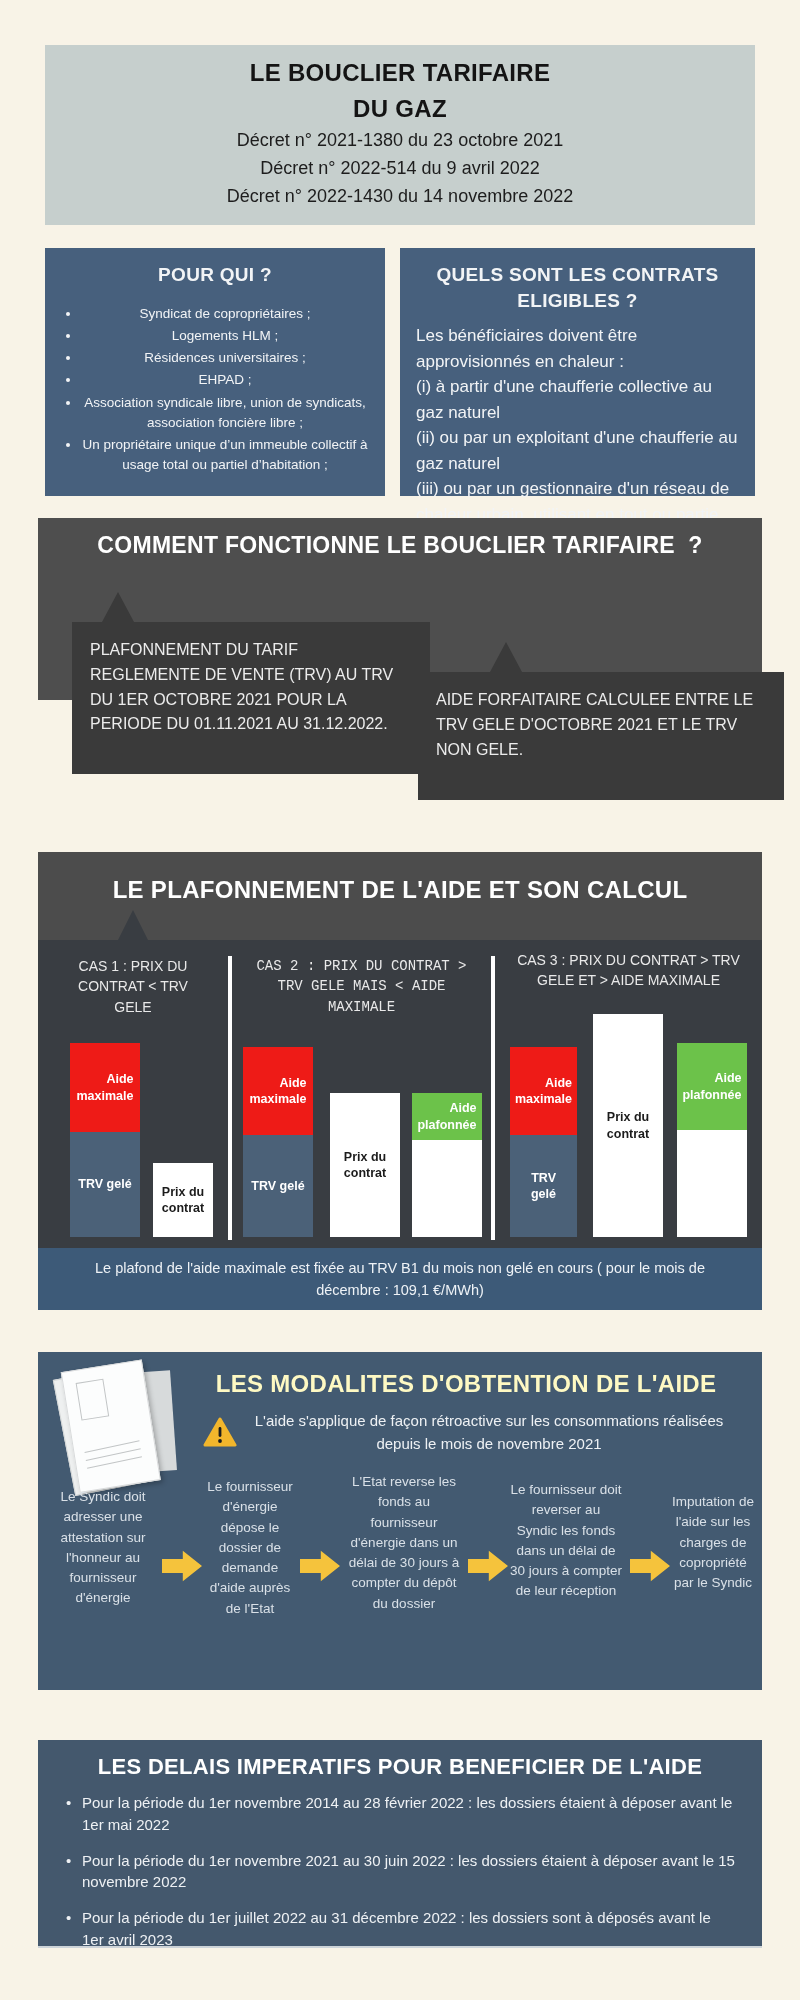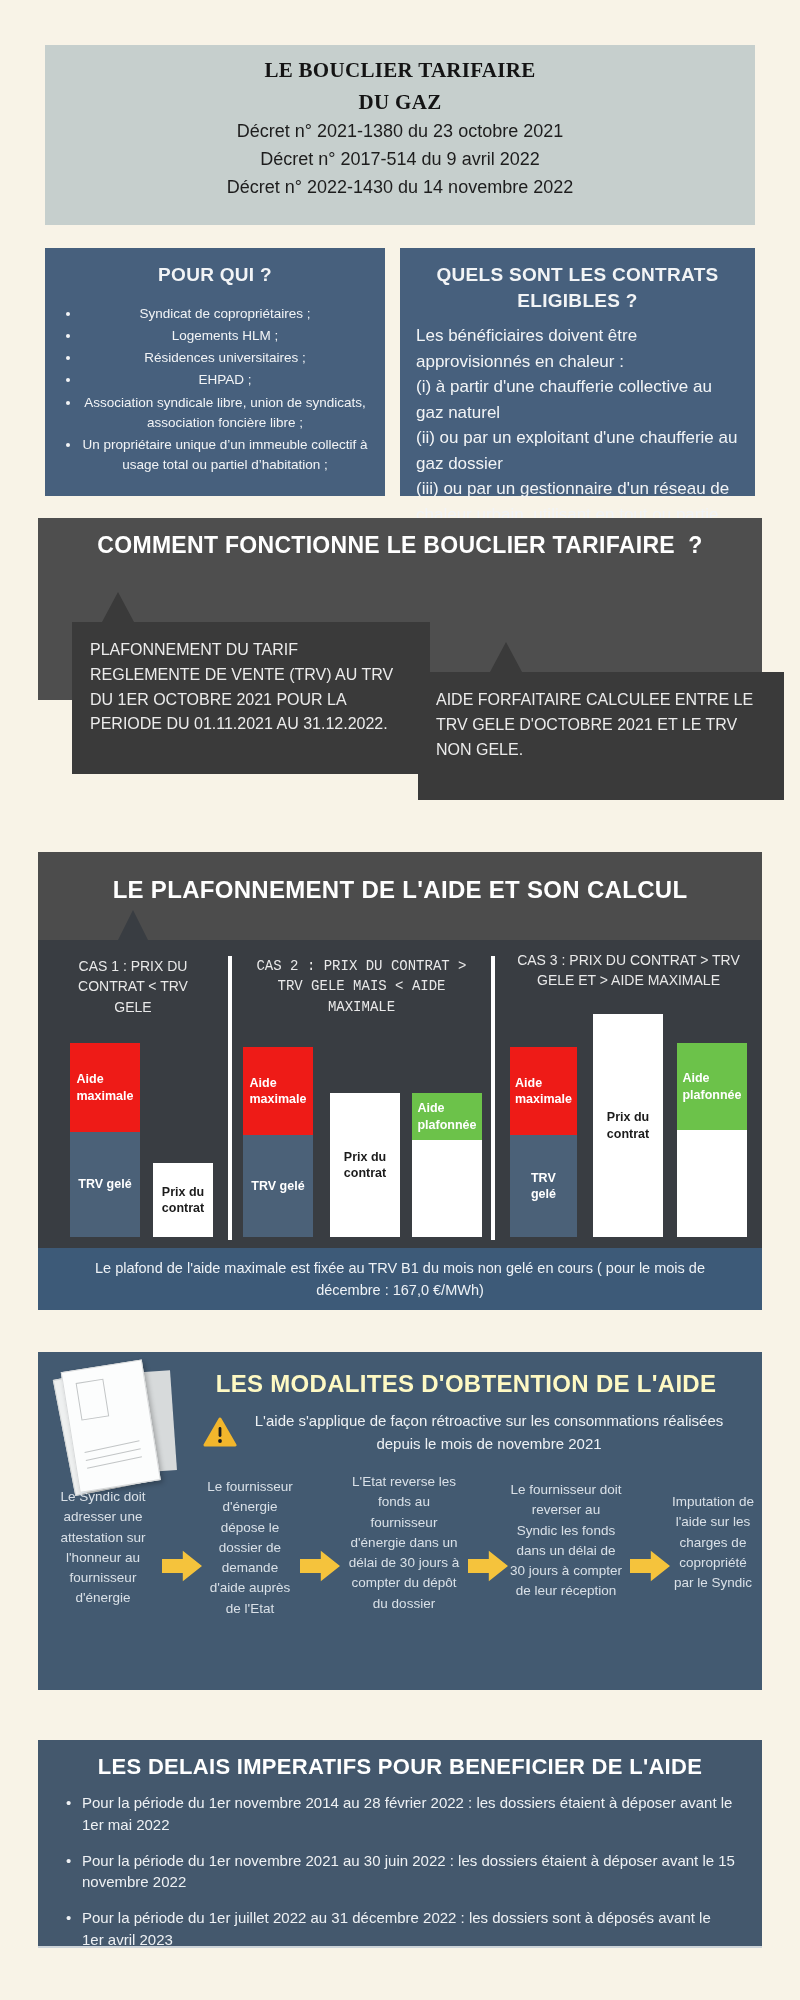--- a/index.html
+++ b/index.html
@@ -6,21 +6,21 @@
   body{
     width:800px;height:2000px;position:relative;overflow:hidden;
     background:#f8f3e7;
     font-family:"Liberation Sans", sans-serif;
     -webkit-font-smoothing:antialiased;
   }
   .abs{position:absolute;}
 
   
   .header-box{left:45px;top:45px;width:710px;height:180px;background:#c6cfcd;text-align:center;}
-  .header-title{font-size:21px;font-weight:800;color:#141414;line-height:1.5;padding-top:10px;letter-spacing:.3px;font-family:Liberation Serif, serif;}
+  .header-title{font-size:24px;font-weight:800;color:#141414;line-height:1.5;padding-top:10px;letter-spacing:.3px;}
   .header-decree{font-size:18px;color:#1d1d1d;line-height:1.55;}
 
   
   .panel{background:#47607d;color:#f2f4f6;}
   .panel-left{left:45px;top:248px;width:340px;height:248px;}
   .panel-right{left:400px;top:248px;width:355px;height:248px;}
   .panel-title{font-size:19px;font-weight:800;text-align:center;padding:14px 28px 6px;line-height:1.35;letter-spacing:.3px;}
   .panel-list{margin:10px 0 0;padding:0 16px 0 36px;font-size:13.5px;line-height:1.5;}
   .panel-list li{margin-bottom:2px;text-align:center;}
   .panel-body{padding:4px 16px 0;font-size:17px;line-height:1.5;}
@@ -37,21 +37,21 @@
   .tri-right{left:490px;top:642px;}
 
   
   .plaf-band{left:38px;top:852px;width:724px;height:88px;background:#4c4c4c;}
   .plaf-title{font-size:24px;font-weight:800;color:#fff;text-align:center;padding-top:24px;letter-spacing:.3px;}
   .plaf-tri{left:118px;top:910px;border-left:15px solid transparent;border-right:15px solid transparent;border-bottom:30px solid #393d42;width:0;height:0;}
   .plaf-panel{left:38px;top:940px;width:724px;height:308px;background:#393d42;}
   .case-label{position:absolute;top:16px;color:#e9e9e9;font-size:14px;line-height:1.45;text-align:center;}
   .divider{position:absolute;width:4px;top:16px;height:284px;background:#ffffff;}
   .bar-seg{position:absolute;display:flex;align-items:center;justify-content:center;
-    text-align:left;font-weight:700;font-size:12.5px;line-height:1.3;white-space:pre-line;}
+    text-align:right;font-weight:700;font-size:12.5px;line-height:1.3;white-space:pre-line;}
   .plaf-footnote{left:38px;top:1248px;width:724px;height:62px;background:#3d5a78;color:#eef2f6;
     font-size:14.5px;line-height:1.5;text-align:center;}
   .plaf-footnote div{padding:10px 40px 0;}
 
   
   .modal-box{left:38px;top:1352px;width:724px;height:338px;background:#435a71;color:#e9edf1;}
   .modal-title{position:absolute;left:150px;right:18px;top:18px;text-align:center;font-size:24px;font-weight:800;color:#fef9c3;letter-spacing:.3px;}
   .warning-row{position:absolute;left:150px;right:18px;top:58px;display:flex;align-items:center;justify-content:center;gap:12px;}
   .warning-text{font-size:15px;line-height:1.5;text-align:center;max-width:480px;color:#eef1f4;}
   .step{position:absolute;font-size:13.5px;line-height:1.5;text-align:center;color:#d9e0e7;}
@@ -74,42 +74,42 @@
 </style>
 </head>
 <body>
 
 <div class="abs header-box">
   <div class="header-title">
     <div>LE BOUCLIER TARIFAIRE</div>
     <div>DU GAZ</div>
   </div>
   <div class="header-decree">Décret n° 2021-1380 du 23 octobre 2021</div>
-  <div class="header-decree">Décret n° 2017-514 du 9 avril 2022</div>
+  <div class="header-decree">Décret n° 2022-514 du 9 avril 2022</div>
   <div class="header-decree">Décret n° 2022-1430 du 14 novembre 2022</div>
 </div>
 
 <div class="abs panel panel-left">
   <div class="panel-title">POUR QUI ?</div>
   <ul class="panel-list">
     <li>Syndicat de copropriétaires ;</li>
     <li>Logements HLM ;</li>
     <li>Résidences universitaires ;</li>
     <li>EHPAD ;</li>
     <li>Association syndicale libre, union de syndicats, association foncière libre ;</li>
     <li>Un propriétaire unique d’un immeuble collectif à usage total ou partiel d’habitation ;</li>
   </ul>
 </div>
 
 <div class="abs panel panel-right">
   <div class="panel-title">QUELS SONT LES CONTRATS ELIGIBLES ?</div>
   <div class="panel-body">
     <div>Les bénéficiaires doivent être approvisionnés en chaleur :</div>
     <div>(i) à partir d'une chaufferie collective au gaz naturel</div>
-    <div>(ii) ou par un exploitant d'une chaufferie au gaz dossier</div>
+    <div>(ii) ou par un exploitant d'une chaufferie au gaz naturel</div>
     <div>(iii) ou par un gestionnaire d'un réseau de chaleur urbain, utilisant en tout ou partie du gaz naturel</div>
   </div>
 </div>
 
 <div class="abs comment-box">
   <div class="comment-title">COMMENT FONCTIONNE LE BOUCLIER TARIFAIRE  ?</div>
 </div>
 <div class="abs tri-up tri-bubble tri-left"></div>
 <div class="abs bubble bubble-left">PLAFONNEMENT DU TARIF REGLEMENTE DE VENTE (TRV) AU TRV DU 1ER OCTOBRE 2021 POUR LA PERIODE DU 01.11.2021 AU 31.12.2022.</div>
 <div class="abs tri-up tri-bubble tri-right"></div>
@@ -142,21 +142,21 @@
 maximale</div>
     <div class="bar-seg" style="left: 472px; width: 67px; top: 195px; height: 102px; background: rgb(75, 97, 120); color: rgb(255, 255, 255);">TRV
 gelé</div>
     <div class="bar-seg" style="left: 555px; width: 70px; top: 74px; height: 223px; background: rgb(255, 255, 255); color: rgb(28, 28, 28);">Prix du
 contrat</div>
     <div class="bar-seg" style="left: 639px; width: 70px; top: 103px; height: 87px; background: rgb(108, 194, 74); color: rgb(255, 255, 255);">Aide
 plafonnée</div>
     <div class="bar-seg" style="left: 639px; width: 70px; top: 190px; height: 107px; background: rgb(255, 255, 255); color: rgb(28, 28, 28);"></div>
   </div>
 <div class="abs plaf-footnote">
-  <div>Le plafond de l'aide maximale est fixée au TRV B1 du mois non gelé en cours ( pour le mois de décembre :  167,0 €/MWh)</div>
+  <div>Le plafond de l'aide maximale est fixée au TRV B1 du mois non gelé en cours ( pour le mois de décembre :  109,1 €/MWh)</div>
 </div>
 
 <div class="abs modal-box">
   <div class="doc-icon">
     <div class="doc-flap"></div>
     <div class="doc-page"></div>
     <div class="doc-cover">
       <div class="doc-window"></div>
       <div class="doc-line" style="top:80px;"></div>
       <div class="doc-line" style="top:88px;"></div>

